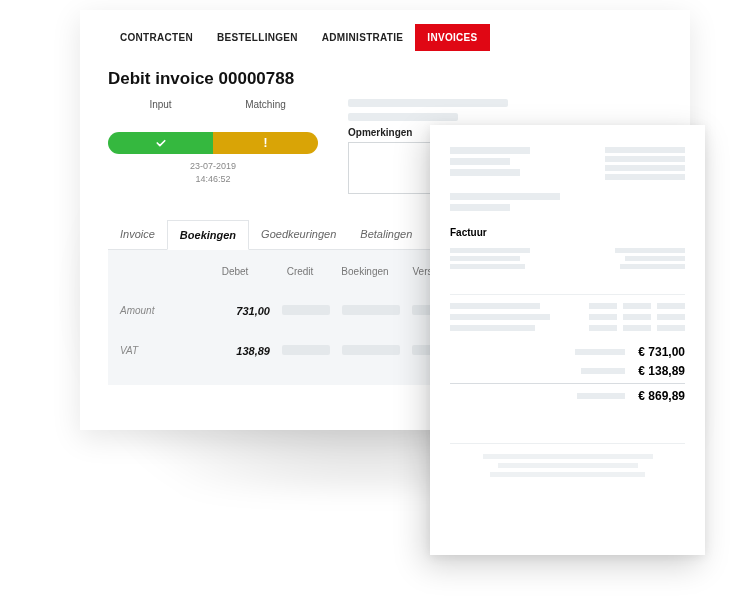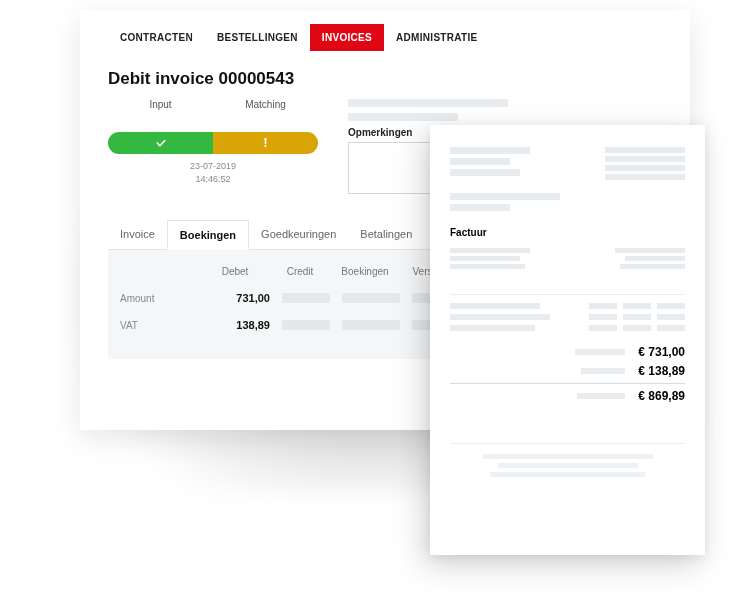--- a/index.html
+++ b/index.html
@@ -91,39 +91,40 @@
     display: flex;
     margin-top: 26px;
     border-bottom: 1px solid #e2e5e8;
     gap: 0;
     font-size: 11px;
   }
   .subtab {
     padding: 8px 12px;
     color: #666;
     cursor: pointer;
+    font-style: italic;
   }
   .subtab.active {
     color: #111;
     font-weight: 700;
     border: 1px solid #e2e5e8;
     border-bottom: 1px solid #fff;
     margin-bottom: -1px;
     background: #fff;
   }
 
   .table-area { background: #f4f6f8; margin-top: 0; padding: 16px 12px 28px 12px; }
   .t-head { display: flex; font-size: 10px; color: #777; }
   .t-head > div { text-align: center; }
   .col-label { width: 80px; text-align: left !important; }
   .col-a { width: 70px; }
   .col-b { width: 60px; }
   .col-c { width: 70px; }
   .col-d { width: 60px; }
-  .t-row { display: flex; align-items: center; margin-top: 15px; }
+  .t-row { display: flex; margin-top: 28px; font-style: italic; }
   .t-row .rlabel { width: 80px; font-size: 10px; color: #888; }
   .t-row .rval { width: 70px; font-size: 11px; font-weight: 700; color: #111; text-align: right; }
   .t-row .cell-ph { height: 10px; background: #e4e8eb; border-radius: 2px; margin-left: 12px; }
   .cp-b { width: 48px; }
   .cp-c { width: 58px; }
   .cp-d { width: 48px; }
 
   
   .doc-panel {
     position: absolute;
@@ -160,26 +161,26 @@
 </head>
 <body>
 
 <div class="shadow-blob"></div>
 
 <div class="main-panel">
 
   <div class="tabs">
     <div class="tab">CONTRACTEN</div>
     <div class="tab">BESTELLINGEN</div>
+    <div class="tab">ADMINISTRATIE</div>
     <div class="tab active">INVOICES</div>
-    <div class="tab">ADMINISTRATIE</div>
   </div>
 
   <div class="content">
-    <div class="page-title">Debit invoice 00000543</div>
+    <div class="page-title">Debit invoice 00000788</div>
 
     <div class="status-row">
       <div class="status-left">
         <div class="status-labels">
           <div class="status-label">Input</div>
           <div class="status-label">Matching</div>
         </div>
         <div class="pills">
           <div class="pill green">
             <svg viewBox="0 0 16 16">

